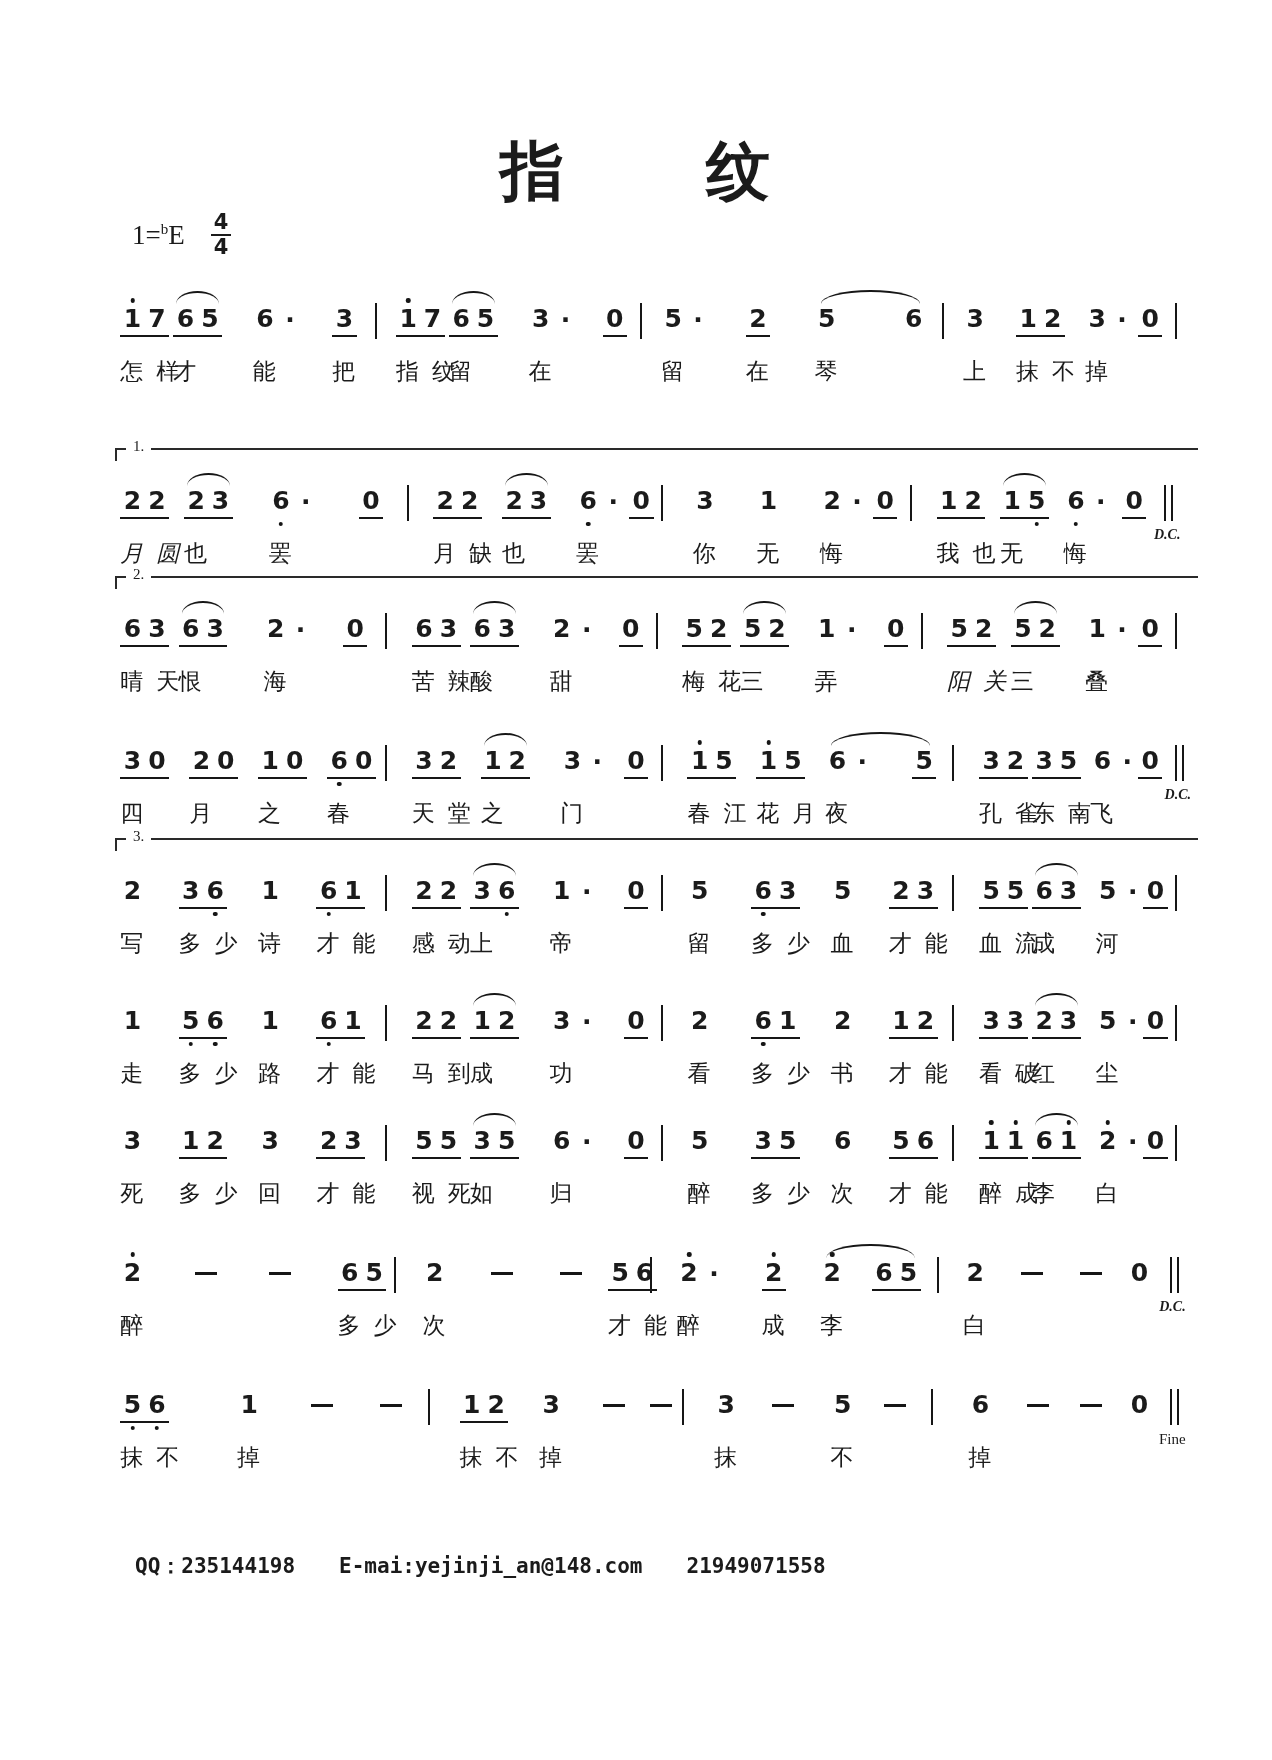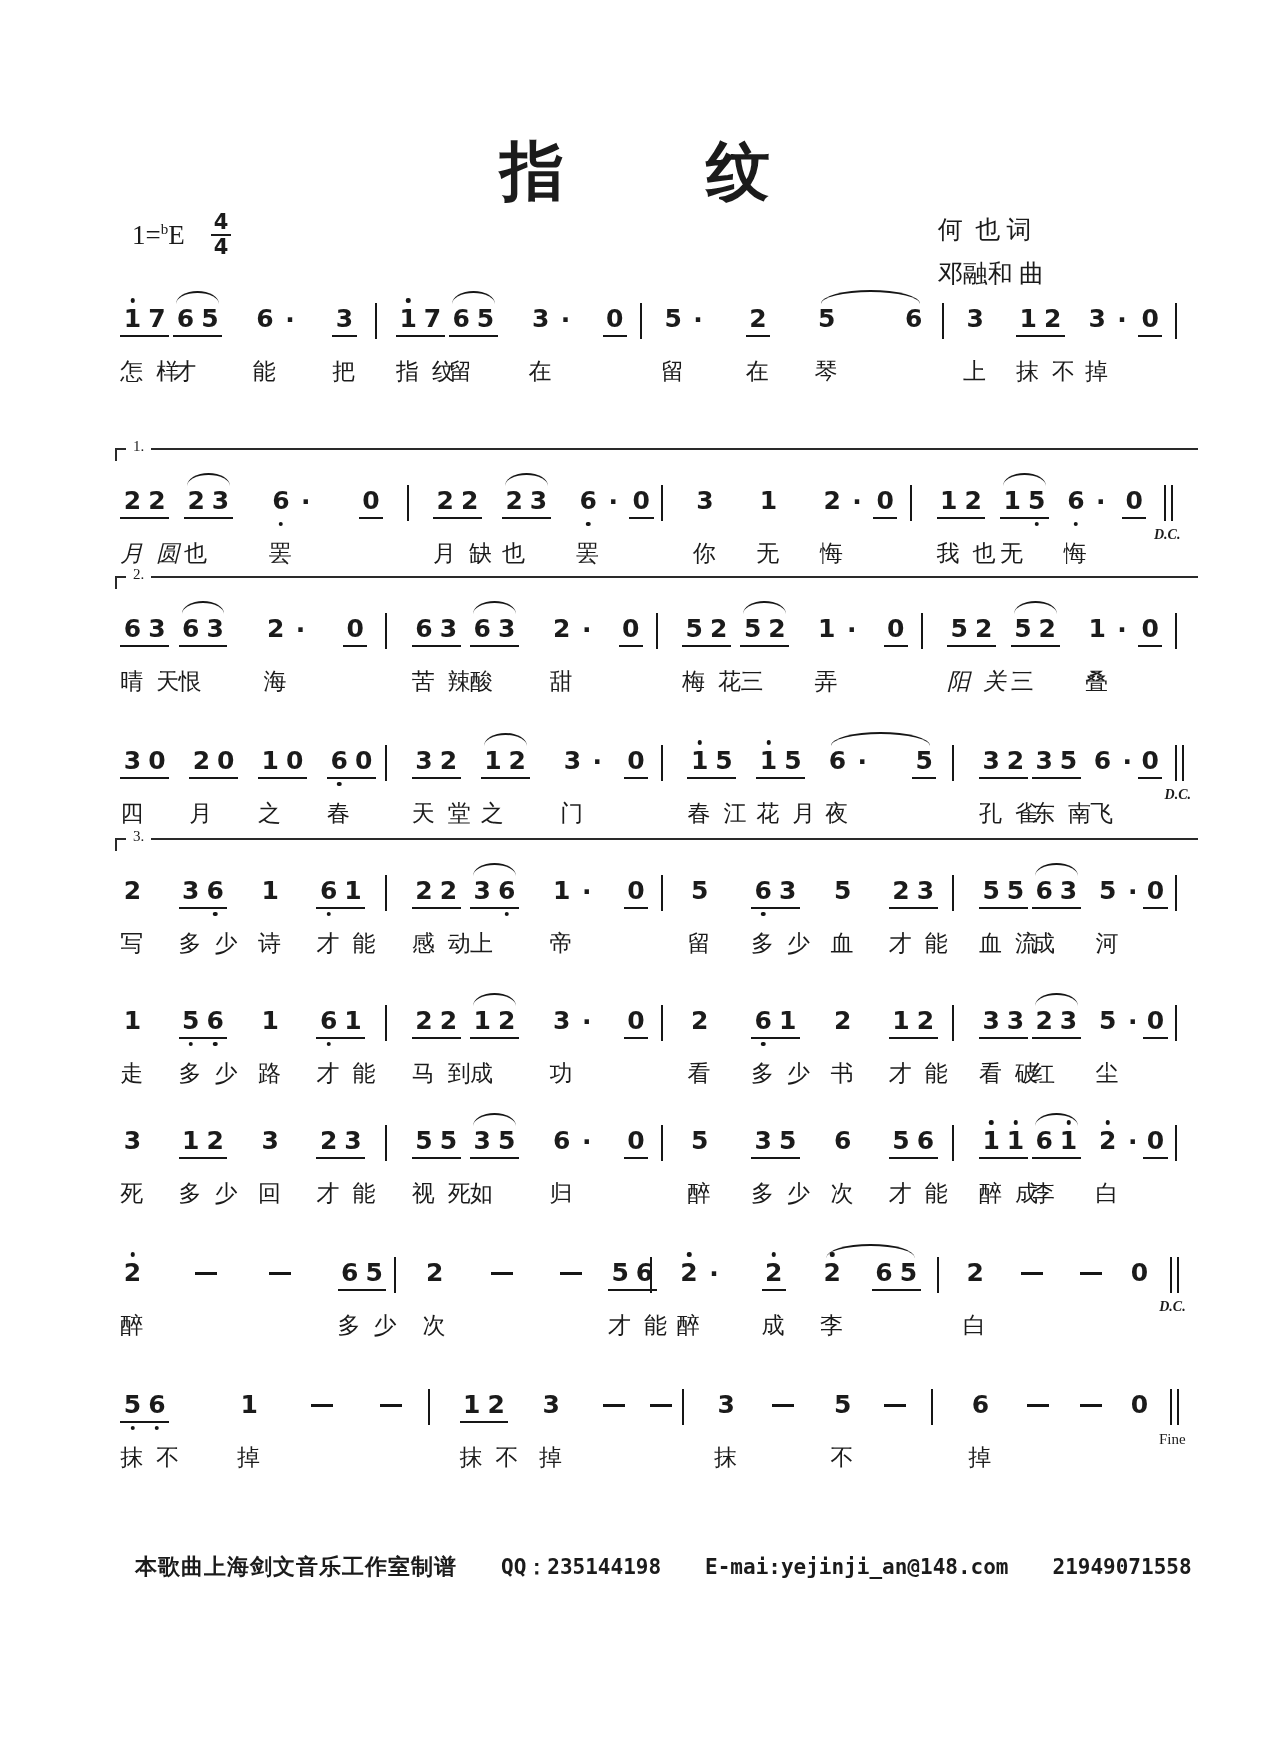--- a/index.html
+++ b/index.html
@@ -66,21 +66,20 @@
   </div>
 
   <div class="keyrow">
     <span class="keysig"><span>1=</span><sup>b</sup><span>E</span></span>
     <span class="meter">
       <span class="mt">4</span>
       <span class="mb">4</span>
     </span>
   </div>
 
-  <div class="credits"><span>何  也 词</span><br><span>邓融和 曲</span></div>
 
   <div id="score">
       <div class="mline" style="top: 300px;">
         <div class="notes">
           <span class="tk" style="left: 0.5%;">
             <span class="dgs ul">
               <span class="dg hi">1</span>
               <span class="dg">7</span>
             </span>
           </span>
@@ -1086,19 +1085,18 @@
           <span class="syl" style="left: 32.5%;">抹不</span>
           <span class="syl" style="left: 40%;">掉</span>
           <span class="syl" style="left: 56.5%;">抹</span>
           <span class="syl" style="left: 67.5%;">不</span>
           <span class="syl" style="left: 80.5%;">掉</span>
         </div>
       </div>
     </div>
 
   <div class="footer">
-    <span class="cjk">本歌曲上海剑文音乐工作室制谱</span>
     <span class="mono">QQ：235144198</span>
     <span class="mono">E-mai:yejinji_an@148.com</span>
     <span class="mono">21949071558</span>
   </div>
 
 </div>
 
 </body></html>

